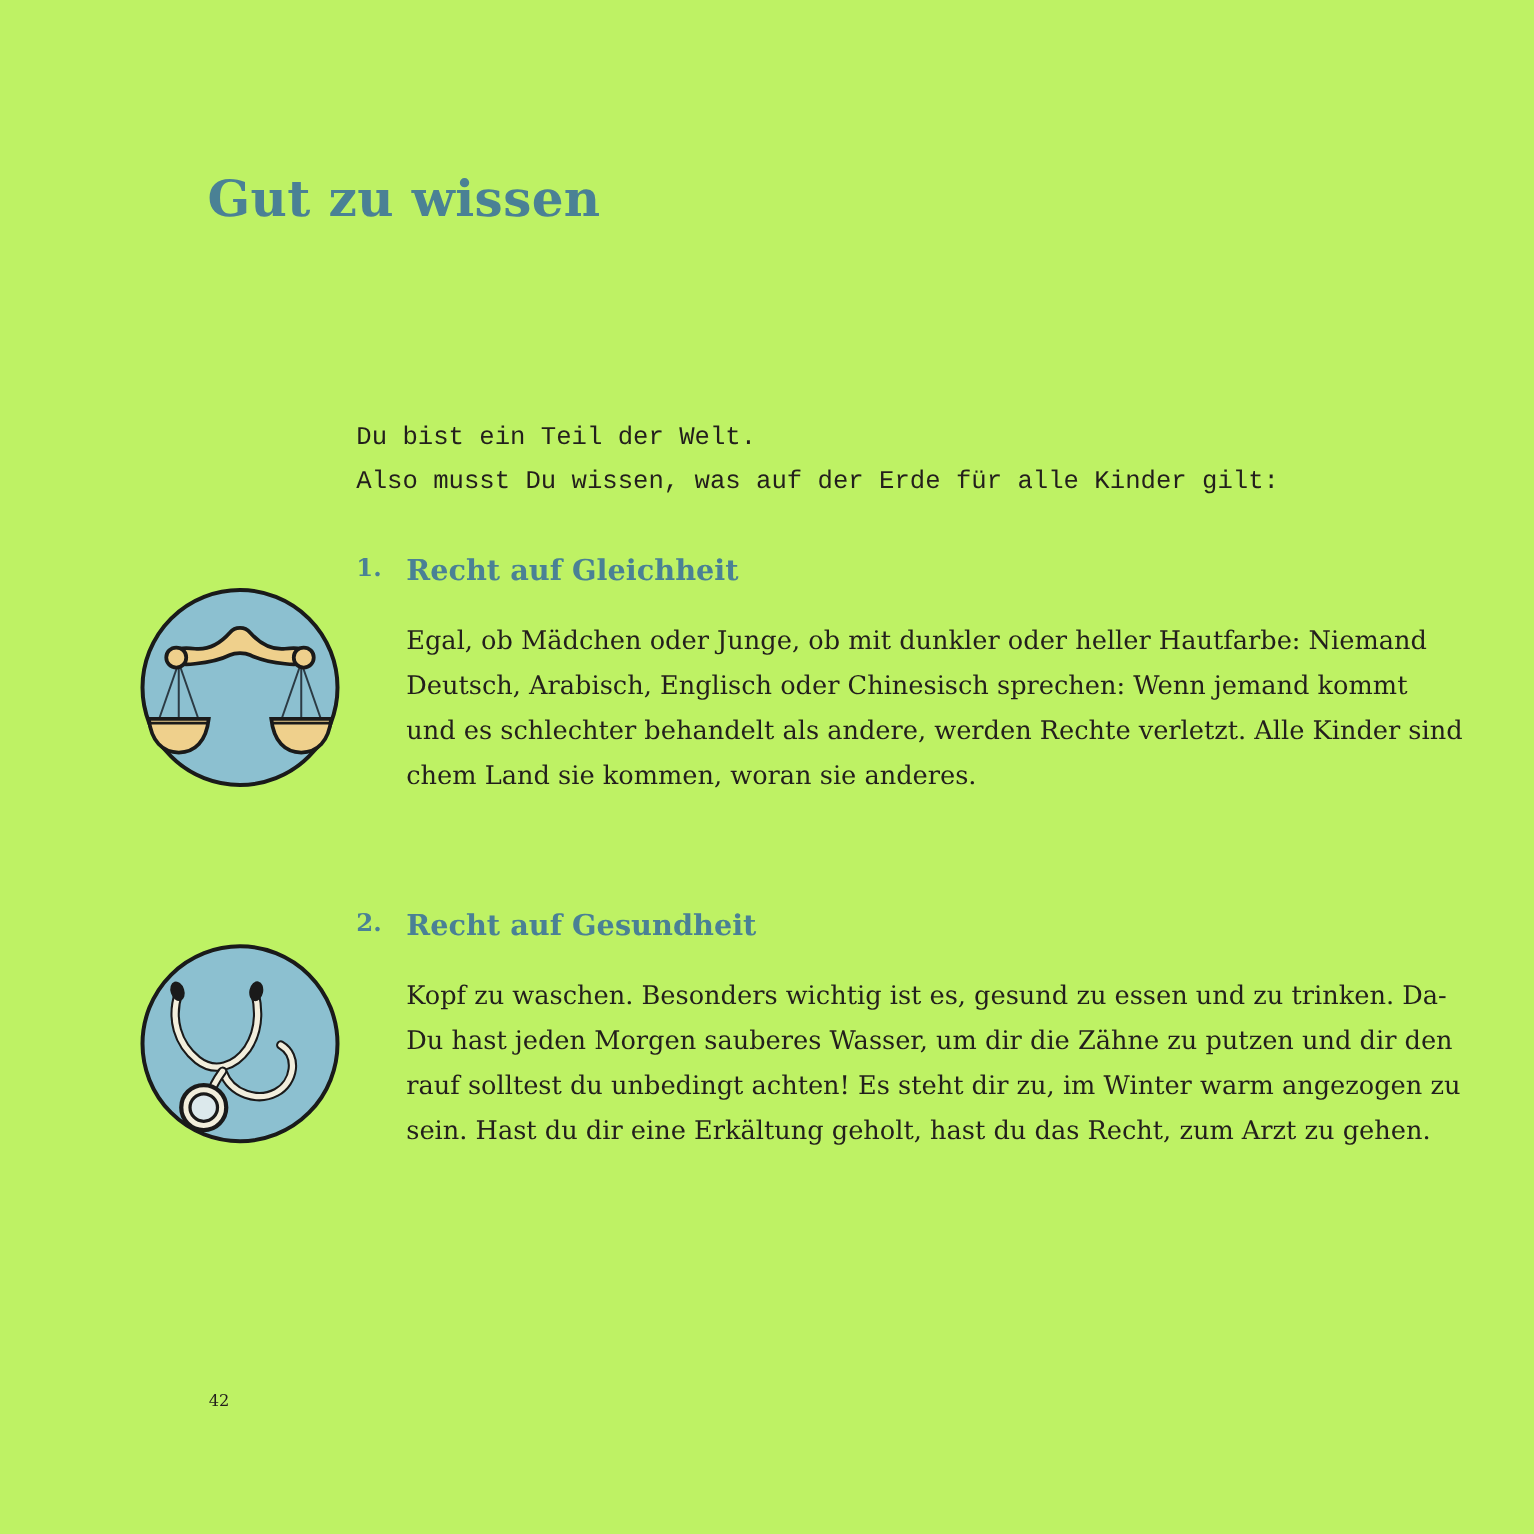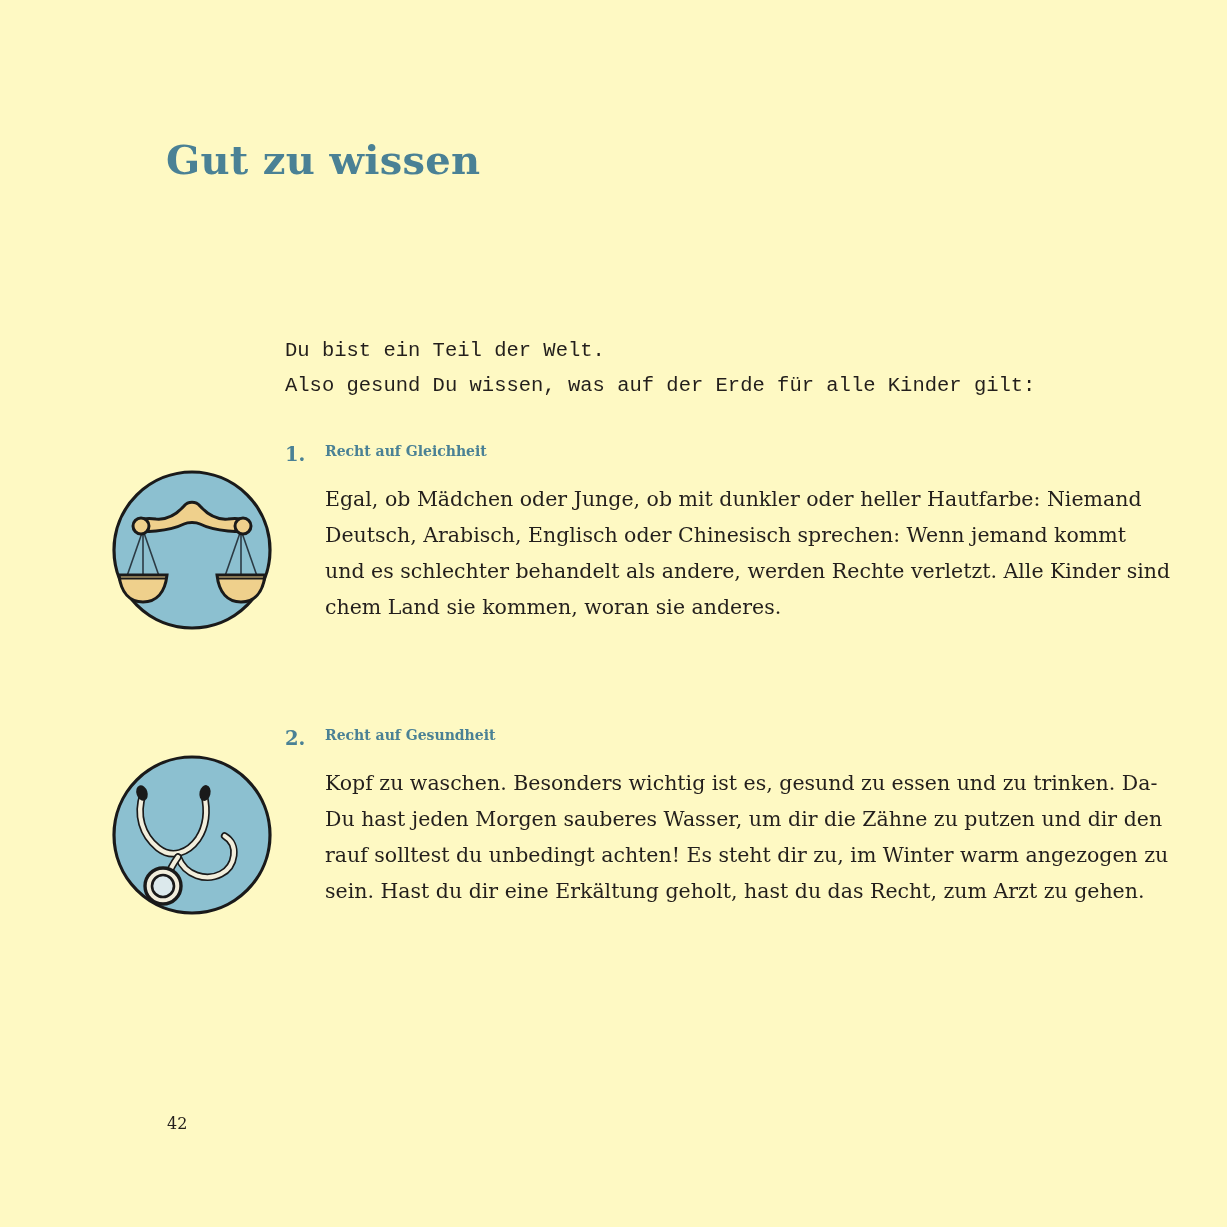--- a/index.html
+++ b/index.html
@@ -12,21 +12,21 @@
     background: #FDFBE4;
     font-family: "DejaVu Serif", "Liberation Serif", serif;
     overflow: hidden;
     position: relative;
   }
 
   .page {
     position: relative;
     width: 1227px;
     height: 1227px;
-    background: #fef9c3;
+    background: #bef264;
   }
 
   
   .page-heading {
     position: absolute;
     left: 166px;
     top: 138px;
     font-family: "DejaVu Serif", "Liberation Serif", serif;
     font-weight: bold;
     font-size: 40px;
@@ -71,27 +71,27 @@
     top: 0px;
     font-weight: bold;
     font-size: 19.5px;
     color: #4A8195;
   }
   .rb-title {
     position: absolute;
     left: 40px;
     top: 0px;
     font-weight: bold;
-    font-size: 14px;
+    font-size: 23px;
     color: #4A8195;
     white-space: nowrap;
   }
   .rb-body {
     margin-left: 40px;
-    margin-top: 8px;
+    margin-top: 21px;
     width: 760px;
     color: #231F1C;
     font-size: 20.5px;
     line-height: 36px;
   }
   .rb-body .ln {
     display: block;
     white-space: nowrap;
   }
 
@@ -104,34 +104,34 @@
   }
   .illus.i1 { top: 468px; }
   .illus.i2 { top: 753px; }
   .illus svg { display: block; width: 164px; height: 164px; }
 
   
   .page-number {
     position: absolute;
     left: 167px;
     top: 1114px;
-    font-size: 16px;
+    font-size: 13px;
     color: #231F1C;
   }
 </style>
 </head>
 <body>
 
 <div class="page">
 
   <div class="page-heading">Gut zu wissen</div>
 
   <div class="intro">
     <span class="line">Du bist ein Teil der Welt.</span>
-    <span class="line">Also gesund Du wissen, was auf der Erde für alle Kinder gilt:</span>
+    <span class="line">Also musst Du wissen, was auf der Erde für alle Kinder gilt:</span>
   </div>
 
   <div class="illus i1">
     <svg viewBox="0 0 164 164" xmlns="http://www.w3.org/2000/svg">
       <circle cx="82" cy="82" r="78" fill="#8CC0D0" stroke="#1A1A1A" stroke-width="3.2"></circle>
 
       <g stroke="#2B3A44" stroke-width="1.6" fill="none">
         <line x1="33" y1="62" x2="17" y2="108"></line>
         <line x1="33" y1="62" x2="49" y2="108"></line>
         <line x1="33" y1="62" x2="33" y2="108"></line>

